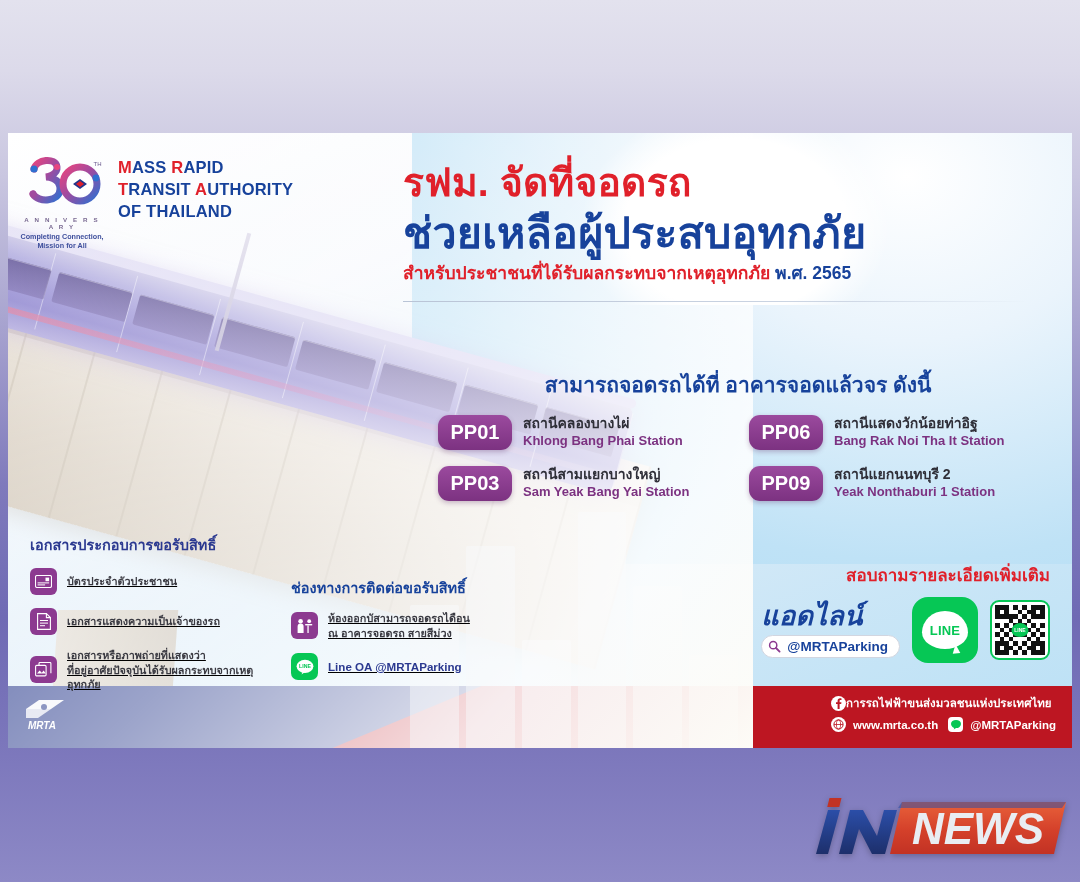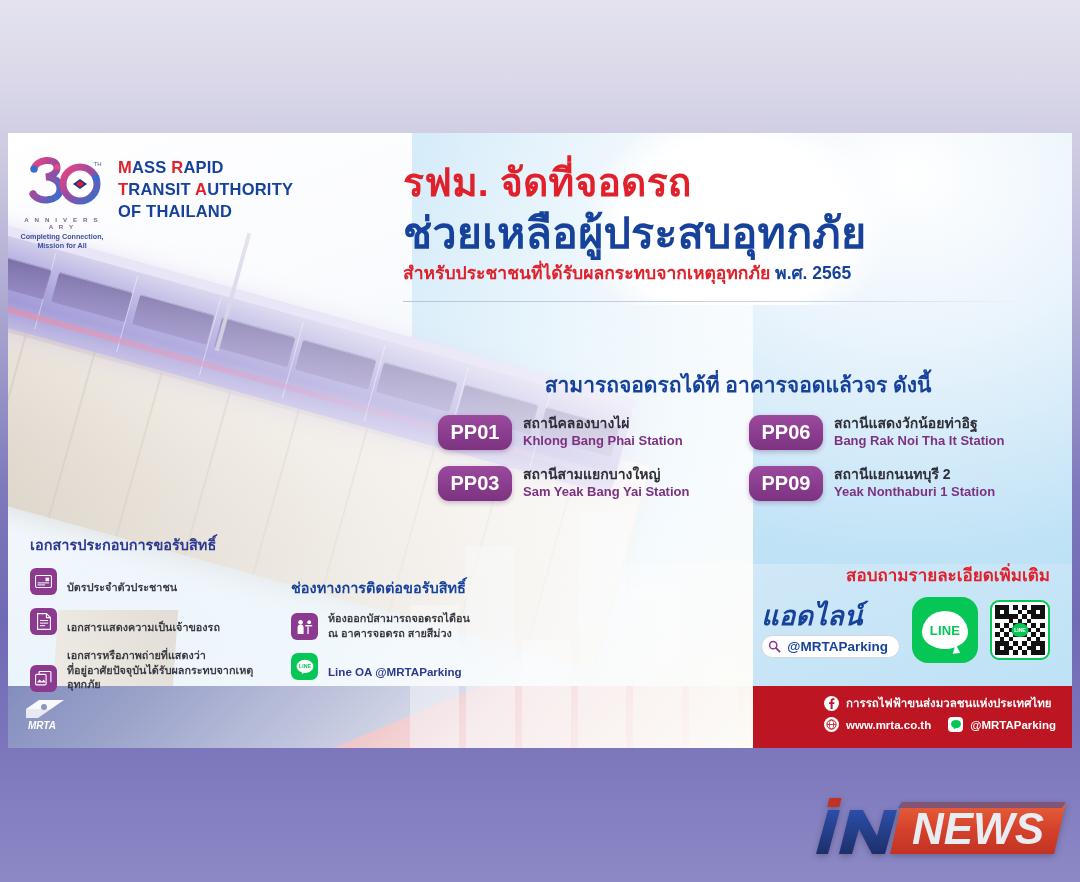--- a/index.html
+++ b/index.html
@@ -155,21 +155,21 @@
     color: #fff; font-weight: 800; font-size: 20px; border-radius: 11px;
     box-shadow: 0 2px 5px rgba(90,40,95,.3);
   }
   .st-names .th { font-size: 14px; color: #2f2f38; font-weight: 600; line-height: 1.25; }
   .st-names .en { font-size: 13px; color: #7c3281; font-weight: 800; line-height: 1.3; }
 
   
   .docs { position: absolute; left: 22px; top: 400px; z-index: 20; width: 250px; }
   .blk-title { font-size: 14.5px; font-weight: 800; color: #17429b; margin-bottom: 12px; }
   .docs-title { color:#2b3990; }
-  .row { display: flex; align-items: flex-end; gap: 10px; margin-bottom: 13px; }
+  .row { display: flex; align-items: center; gap: 10px; margin-bottom: 13px; text-decoration: underline; }
   .ico {
     flex: none; width: 27px; height: 27px; border-radius: 6px;
     background: #8c3a90; position: relative;
     display: flex; align-items: center; justify-content: center;
   }
   .ico svg { display:block; }
   .row-text { font-size: 10.8px; color: #3a3a42; line-height: 1.35; font-weight: 600; }
 
   .channels { position: absolute; left: 283px; top: 443px; z-index: 20; width: 235px; }
   .ico-green { background: #06c755; border-radius: 7px; }
@@ -224,21 +224,21 @@
   .f-red {
     position:absolute; left: 0; right:0; top:0; bottom:0;
     background: #bd1622;
     clip-path: polygon(44.5% 0, 100% 0, 100% 100%, 30.5% 100%);
   }
   .f-logo { position:absolute; left: 16px; top: 12px; z-index: 3; }
   .f-contacts {
     position:absolute; right: 16px; top: 8px; z-index: 3; color:#fff;
     text-align:left; font-size: 11.5px; font-weight: 700;
   }
-  .f-line { display:flex; align-items:center; gap: 7px; margin-bottom: 5px; }
+  .f-line { display:flex; align-items:center; margin-bottom: 5px; }
   .f-ico {
     width: 15px; height: 15px; border-radius: 50%; background:#fff;
     display:flex; align-items:center; justify-content:center; flex:none;
   }
   .f-ico.sq { border-radius: 4px; }
   .f-ico svg { display:block; }
   .f-sep { display:inline-flex; align-items:center; gap: 7px; }
 
   
   .innews {

